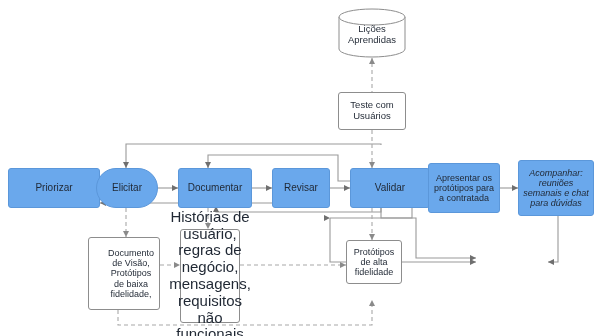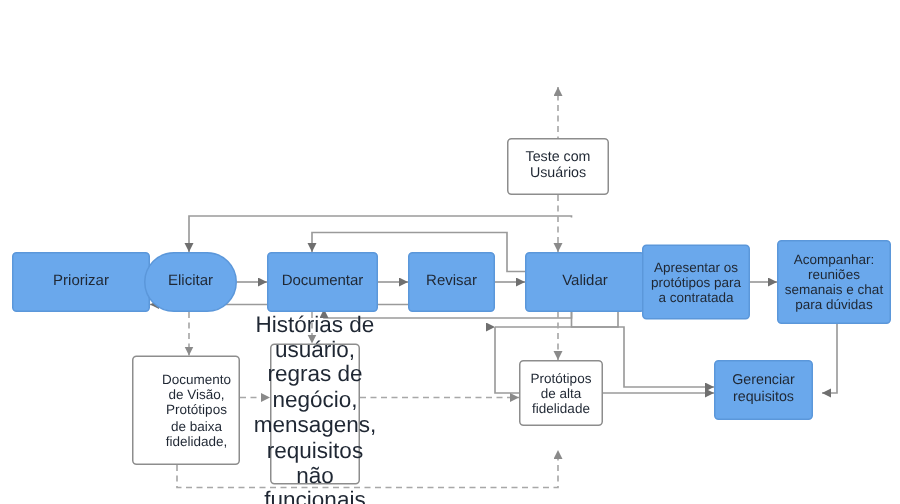--- a/index.html
+++ b/index.html
@@ -51,20 +51,28 @@
       <path d="M372,130 L372,168"></path>
       <path d="M372,208 L372,240"></path>
       <path d="M126,208 L126,237"></path>
       <path d="M208,208 L208,229"></path>
       <path d="M160,265 L180,265"></path>
       <path d="M240,265 L346,265"></path>
       <path d="M118,310 L118,325 L372,325 L372,300"></path>
     </g>
   </svg>
 
+  <div class="cyl" style="left:338px;top:8px;width:68px;height:50px;">
+    <svg width="68" height="50" viewBox="0 0 68 50" xmlns="http://www.w3.org/2000/svg">
+      <path d="M1,9 L1,41 A33,8 0 0 0 67,41 L67,9" fill="#ffffff" stroke="#8d8d8d" stroke-width="1"></path>
+      <ellipse cx="34" cy="9" rx="33" ry="8" fill="#ffffff" stroke="#8d8d8d" stroke-width="1"></ellipse>
+    </svg>
+    <div style="position:absolute;left:0;top:16px;width:68px;text-align:center;
+                font-size:9.5px;line-height:1.15;color:#1f2733;">Lições Aprendidas</div>
+  </div>
 
   <div class="node white" style="left:338px;top:92px;width:68px;height:38px;font-size:9.5px;">
     <span>Teste com Usuários</span>
   </div>
 
   <div class="node blue" style="left:8px;top:168px;width:92px;height:40px;font-size:10px;">
     <span>Priorizar</span>
   </div>
 
   <div class="node blue" style="left:96px;top:168px;width:62px;height:40px;font-size:10px;border-radius:20px;">
@@ -80,27 +88,24 @@
   </div>
 
   <div class="node blue" style="left:350px;top:168px;width:80px;height:40px;font-size:10px;">
     <span>Validar</span>
   </div>
 
   <div class="node blue" style="left:428px;top:163px;width:72px;height:50px;font-size:9px;">
     <span>Apresentar os protótipos para a contratada</span>
   </div>
 
-  <div class="node blue" style="left:518px;top:160px;width:76px;height:56px;font-size:9px;">
+  <div class="node blue" style="left:518px;top:160px;width:76px;height:56px;font-size:9px;font-style:italic;">
     <span>Acompanhar: reuniões semanais e chat para dúvidas</span>
   </div>
 
-  <div class="node blue" style="left:476px;top:240px;width:66px;height:40px;font-size:9.5px;">
-    <span>Gerenciar requisitos</span>
-  </div>
 
   <div class="node white" style="left:88px;top:237px;width:72px;height:73px;font-size:9px;padding-left:14px;">
     <span>Documento de Visão, Protótipos de baixa fidelidade,</span>
   </div>
 
   <div class="node white" style="left:180px;top:229px;width:60px;height:94px;font-size:15px;">
     <span>Histórias de usuário, regras de negócio, mensagens, requisitos não funcionais</span>
   </div>
 
   <div class="node white" style="left:346px;top:240px;width:56px;height:44px;font-size:9px;">

